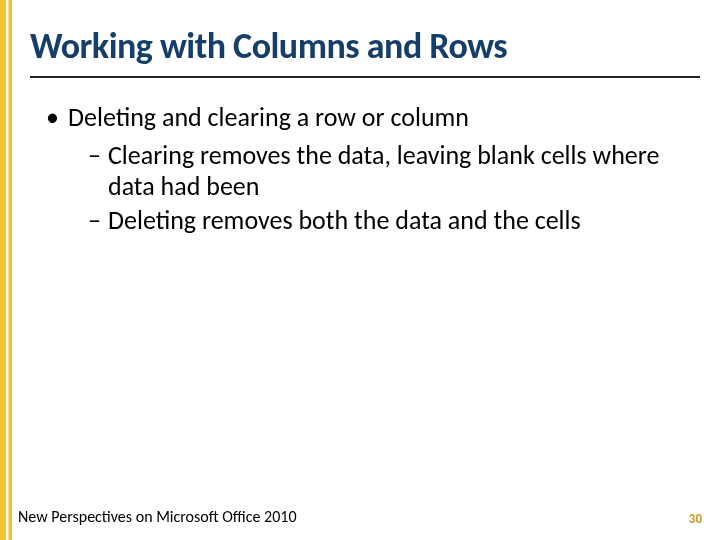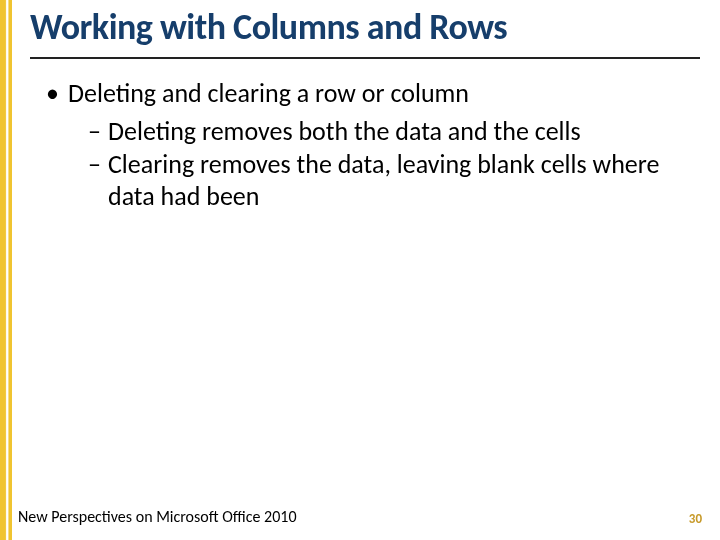--- a/index.html
+++ b/index.html
@@ -18,40 +18,40 @@
     width: 12px;
     height: 540px;
     background: linear-gradient(to right,
       #f0c430 0%, #f0c430 45%,
       #ffffff 55%, #ffffff 65%,
       #f0c430 75%, #f0c430 100%);
   }
   .title-block {
     position: absolute;
     left: 30px;
-    top: 5px;
+    top: 24px;
     right: 20px;
   }
   .title {
     font-size: 36px;
     font-weight: 700;
     color: #163e6b;
     letter-spacing: -0.5px;
     padding-bottom: 6px;
   }
   .title-rule {
     border: none;
     border-top: 2px solid #222;
     margin-top: 2px;
     width: 100%;
   }
   .body {
     position: absolute;
     left: 46px;
-    top: 78px;
+    top: 102px;
     right: 34px;
     color: #000;
   }
   .lvl1 {
     font-size: 26px;
     line-height: 1.22;
     margin-bottom: 6px;
     padding-left: 22px;
     position: relative;
   }
@@ -96,18 +96,18 @@
 
 <div class="accent-bar"></div>
 
 <div class="title-block">
   <h1 class="title">Working with Columns and Rows</h1>
   <hr class="title-rule">
 </div>
 
 <div class="body">
   <div class="lvl1">Deleting and clearing a row or column</div>
+  <div class="lvl2">Clearing removes the data, leaving blank cells where data had been</div>
   <div class="lvl2">Deleting removes both the data and the cells</div>
-  <div class="lvl2">Clearing removes the data, leaving blank cells where data had been</div>
 </div>
 
 <div class="footer-left">New Perspectives on Microsoft Office 2010</div>
 <div class="footer-right">30</div>
 
 </body></html>

